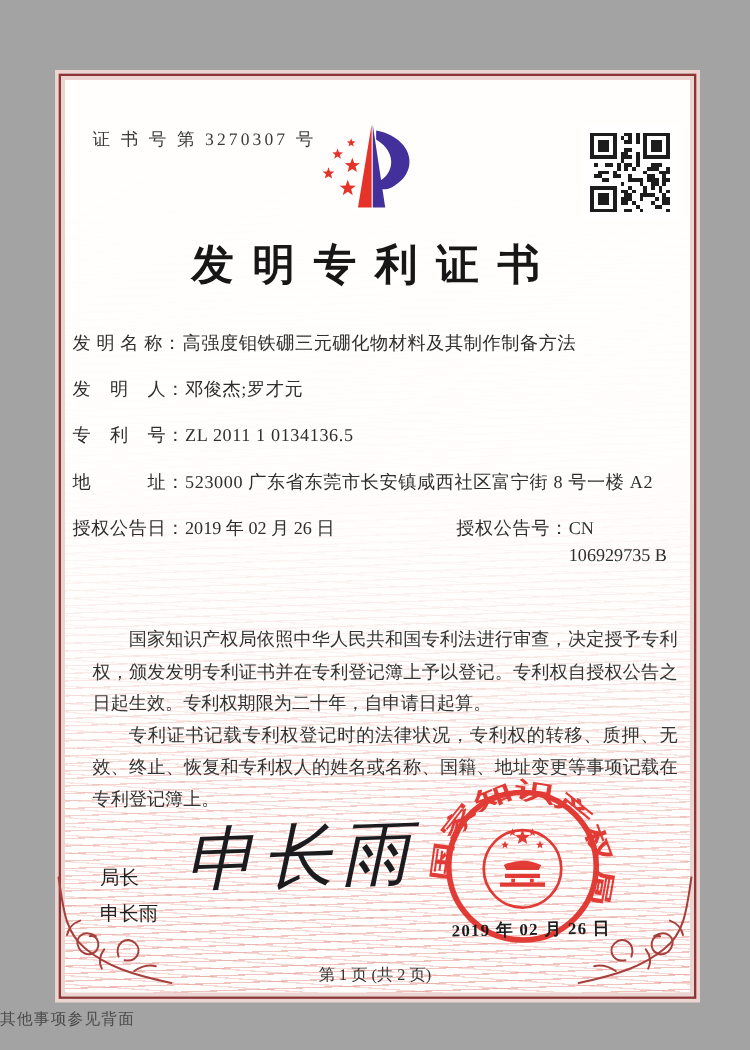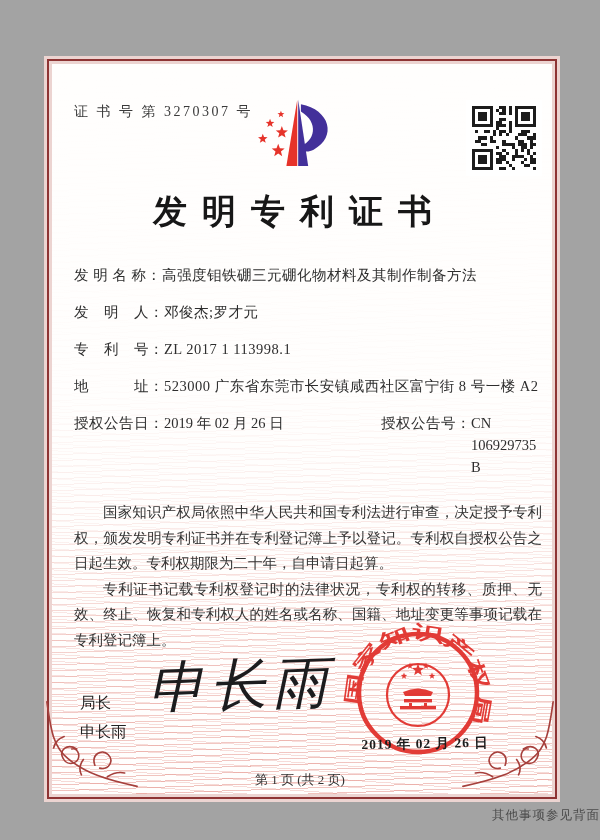--- a/index.html
+++ b/index.html
@@ -26,21 +26,21 @@
       rgba(255,254,253,0.10) 100%);
   }
   .content{position:absolute;inset:0;z-index:3;}
   
   .cert-no{position:absolute;left:74px;top:103px;font-size:14px;letter-spacing:2.5px;color:#3a3a3a;}
   .logo{position:absolute;left:241px;top:91px;width:118px;height:92px;}
   .qr{position:absolute;left:466px;top:100px;width:76px;height:76px;}
   .title{position:absolute;left:0;right:0;top:189px;text-align:center;
     font-size:34px;font-weight:600;letter-spacing:15px;color:#171717;}
   
-  .fields{position:absolute;left:74px;right:56px;top:264px;font-size:14.5px;}
+  .fields{position:absolute;left:58px;right:56px;top:264px;font-size:14.5px;}
   .frow{display:flex;margin-bottom:15px;line-height:22px;}
   .flabel{flex:0 0 88px;white-space:nowrap;letter-spacing:0.5px;}
   .fvalue{flex:1;letter-spacing:0.5px;}
   .grant-row{display:flex;gap:45px;}
   .grant-left{display:flex;flex:0 0 262px;}
   .grant-right{display:flex;}
   
   .paras{position:absolute;left:74px;right:58px;top:500px;font-size:14.5px;
     line-height:25.5px;text-align:justify;color:#333;}
   .paras p{margin:0;text-indent:2em;}
@@ -48,21 +48,21 @@
   .director{position:absolute;left:80px;top:688px;font-size:15.5px;line-height:29px;
     font-family:"Liberation Sans","DejaVu Sans",sans-serif;color:#222;}
   .signature{position:absolute;left:148px;top:648px;width:200px;
     font-size:56px;letter-spacing:6px;color:#1c1c1e;font-style:italic;
     transform:rotate(-2deg);white-space:nowrap;}
   .seal{position:absolute;left:343px;top:620px;width:150px;height:150px;opacity:0.92;}
   .seal-date{position:absolute;left:350px;top:735px;width:150px;text-align:center;
     font-size:13.5px;font-weight:600;letter-spacing:1px;color:#1c1c1c;transform:rotate(-1deg);}
   
   .page-info{position:absolute;left:0;right:0;top:771px;text-align:center;font-size:13px;color:#333;}
-  .footer-note{position:absolute;left:0;right:0;top:807px;text-align:right;font-size:12.5px;color:#4a4a4a;letter-spacing:1px;padding-left:24px;}
+  .footer-note{position:absolute;left:0;right:0;top:807px;text-align:left;font-size:12.5px;color:#4a4a4a;letter-spacing:1px;}
   .flourish{position:absolute;width:96px;height:96px;z-index:4;}
   .flourish.bl{left:44px;bottom:44px;}
   .flourish.br{right:44px;bottom:44px;transform:scaleX(-1);}
 </style>
 </head>
 <body>
 
 <div class="page">
 
   <div class="frame">
@@ -239,21 +239,21 @@
       <div class="frow">
         <span class="flabel">发 明 名 称：</span>
         <span class="fvalue">高强度钼铁硼三元硼化物材料及其制作制备方法</span>
       </div>
       <div class="frow">
         <span class="flabel">发　明　人：</span>
         <span class="fvalue">邓俊杰;罗才元</span>
       </div>
       <div class="frow">
         <span class="flabel">专　利　号：</span>
-        <span class="fvalue">ZL 2017 1 113998.1</span>
+        <span class="fvalue">ZL 2011 1 0134136.5</span>
       </div>
       <div class="frow">
         <span class="flabel">地　　　址：</span>
         <span class="fvalue">523000 广东省东莞市长安镇咸西社区富宁街 8 号一楼 A2</span>
       </div>
       <div class="frow grant-row">
         <span class="grant-left">
           <span class="flabel">授权公告日：</span>
           <span>2019 年 02 月 26 日</span>
         </span>

